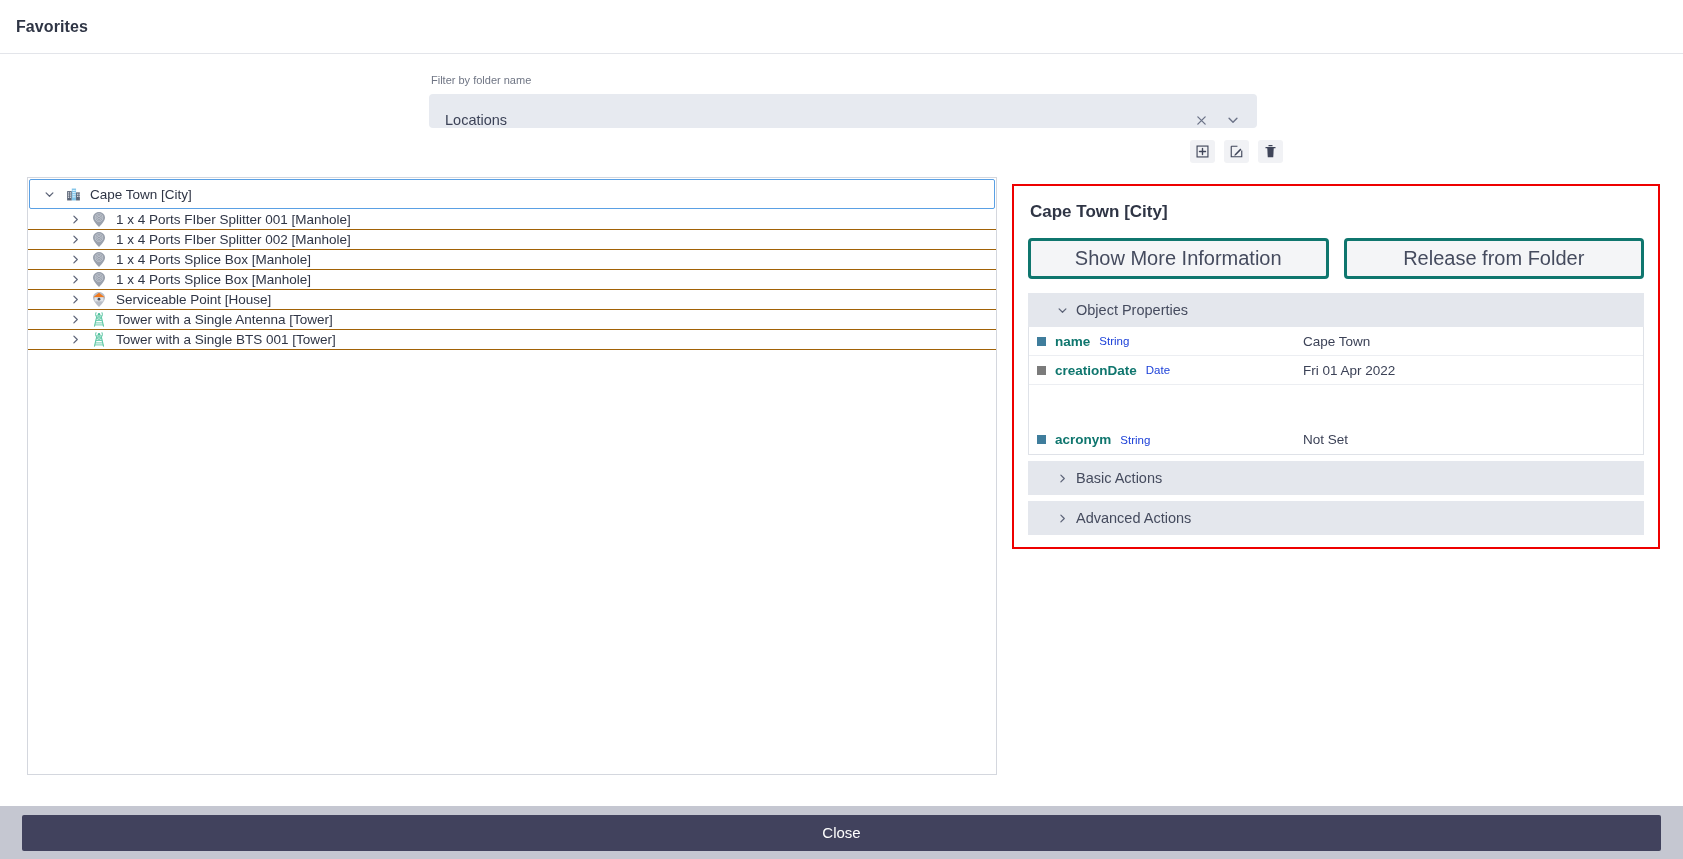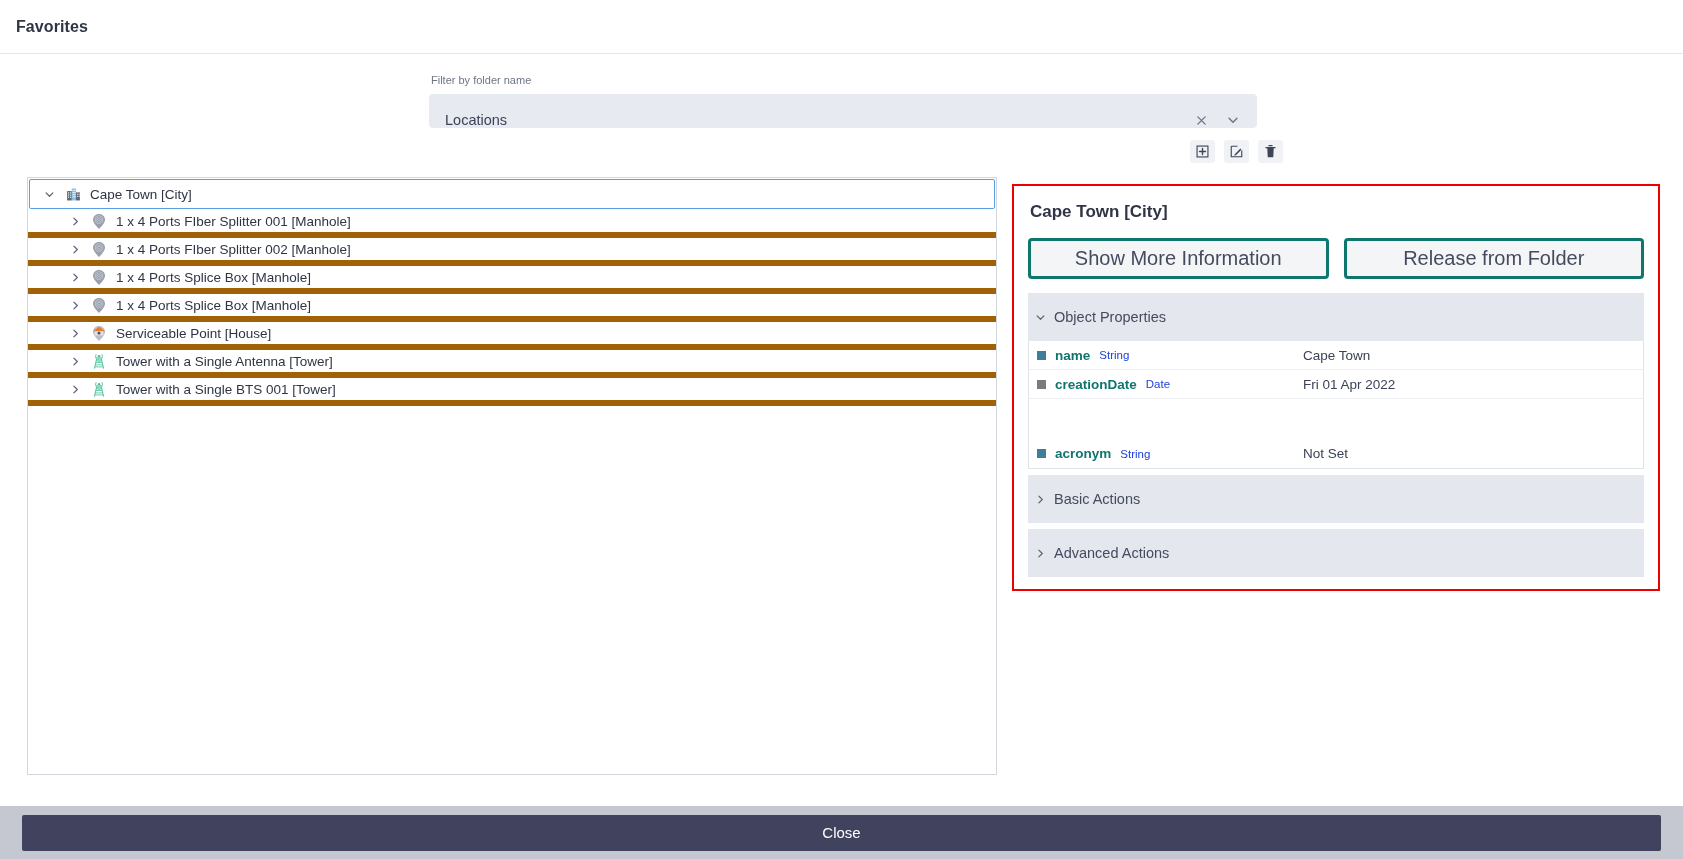--- a/index.html
+++ b/index.html
@@ -104,22 +104,22 @@
     top: 0;
     width: 970px;
     height: 598px;
     border: 1px solid #d4d7de;
     background: #ffffff;
     overflow: hidden;
   }
   .tree-row {
     display: flex;
     align-items: center;
-    height: 28px;
-    border-bottom: 6px solid #a16207;
+    height: 20px;
+    border-bottom: 1px solid #a16207;
     padding-left: 12px;
     cursor: pointer;
     background: #ffffff;
   }
   .tree-row.root {
     height: 30px;
     border: 1.5px solid #5aa0e4;
     border-radius: 2px;
     margin: 1px;
     width: calc(100% - 2px);
@@ -172,25 +172,25 @@
     background: #f4f5f7;
     border: 3px solid #0f766e;
     border-radius: 4px;
     display: flex; align-items: center; justify-content: center;
     font-size: 20px;
     color: #454b5e;
     cursor: pointer;
   }
 
   .accordion-head {
-    height: 48px;
+    height: 34px;
     background: #e4e7ed;
     display: flex;
     align-items: center;
-    padding-left: 2px;
+    padding-left: 24px;
     cursor: pointer;
     font-size: 14.5px;
     color: #454b5e;
   }
   .accordion-head .chev {
     width: 20px; height: 20px;
     display: flex; align-items: center; justify-content: center;
     color: #5d6478;
     margin-right: 4px;
   }

